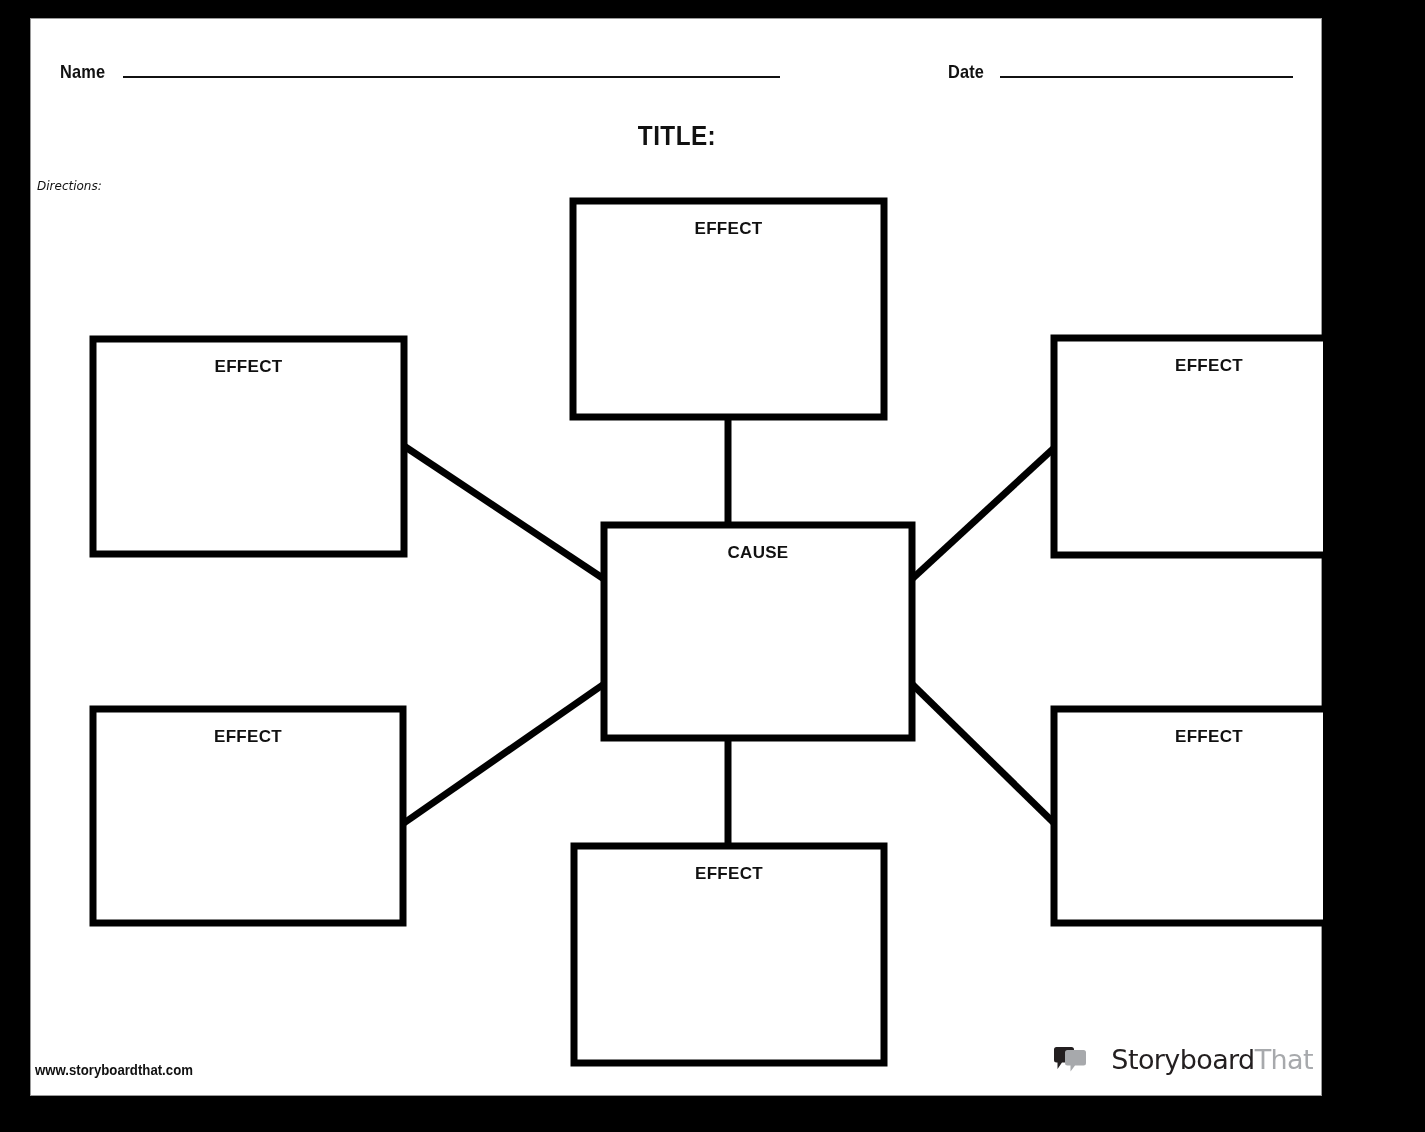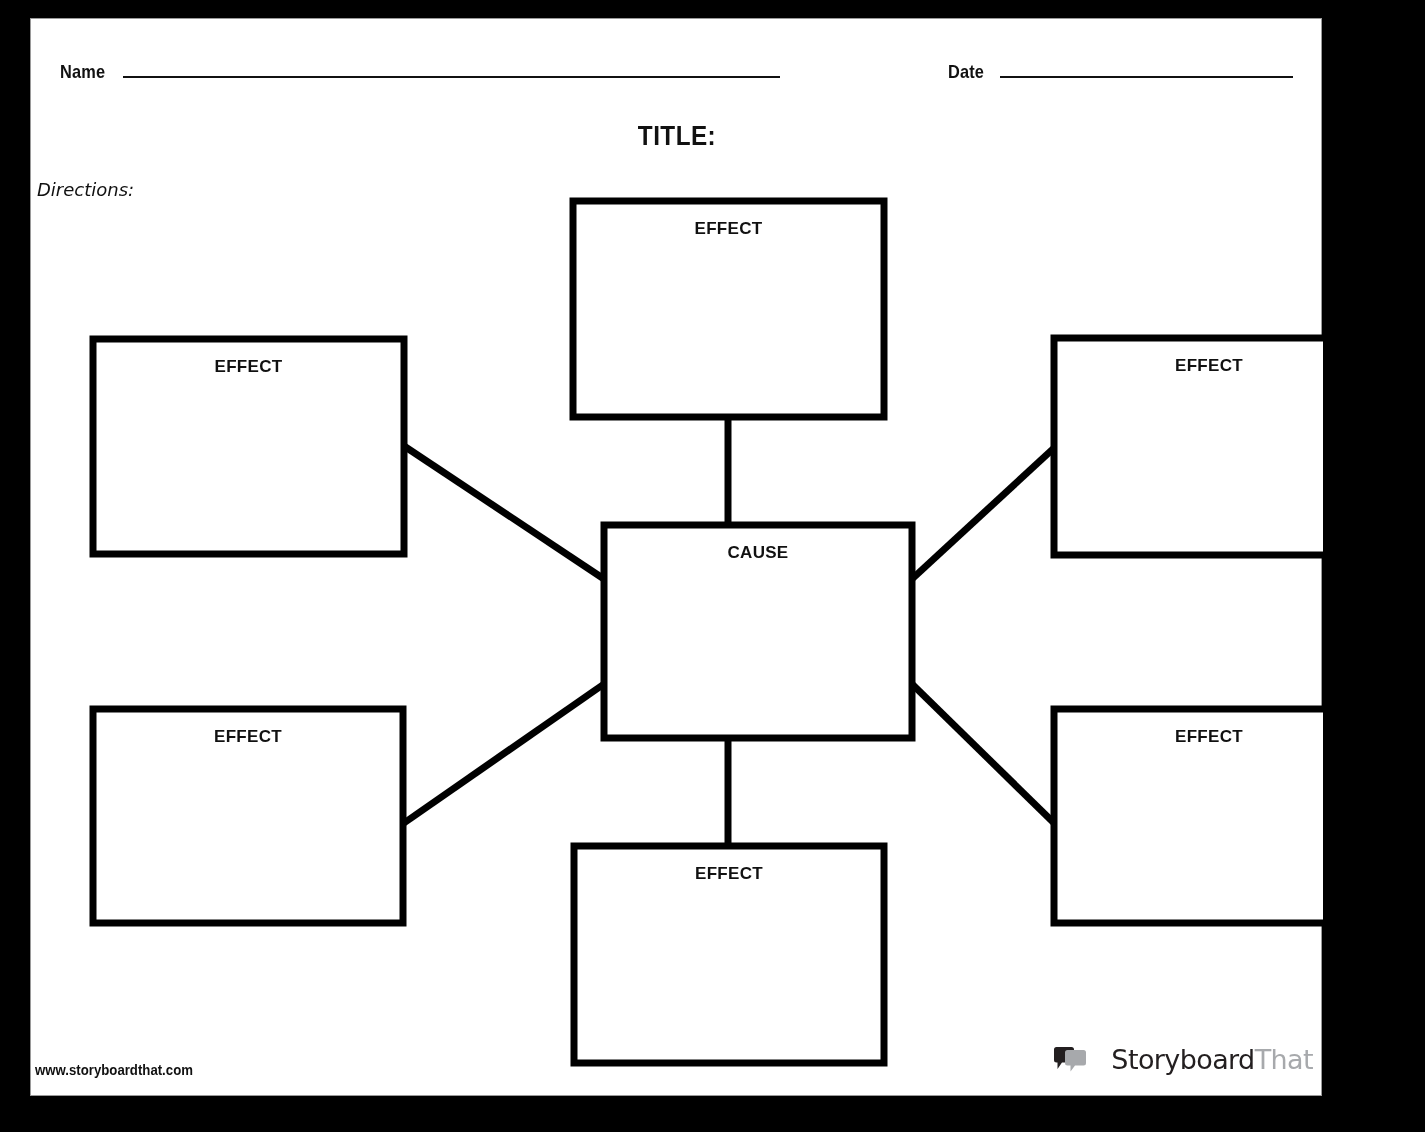--- a/index.html
+++ b/index.html
@@ -72,21 +72,21 @@
   }
 
   
   #directions-label {
     position: absolute;
     left: 6px;
     top: 160px;
     font-family: "DejaVu Sans", sans-serif;
     font-style: italic;
     font-weight: normal;
-    font-size: 18px;
+    font-size: 12px;
     color: #111111;
   }
 
   
   #diagram-svg {
     position: absolute;
     left: 0;
     top: 0;
     width: 1292px;
     height: 1078px;

